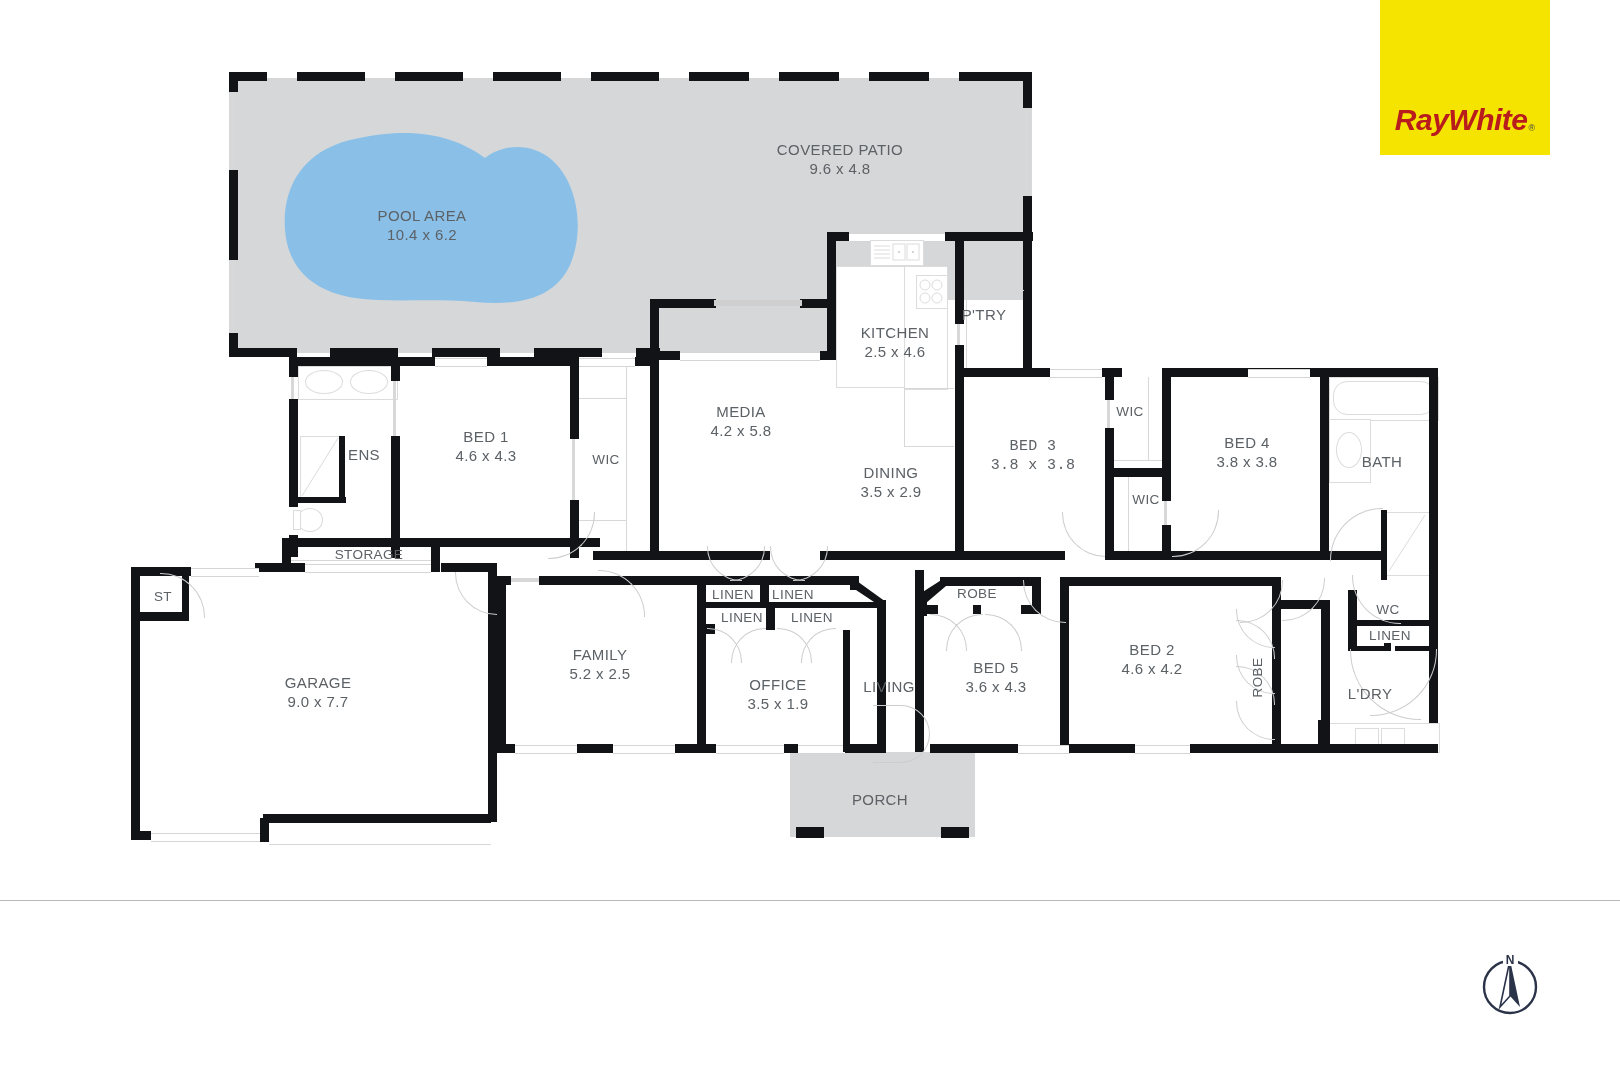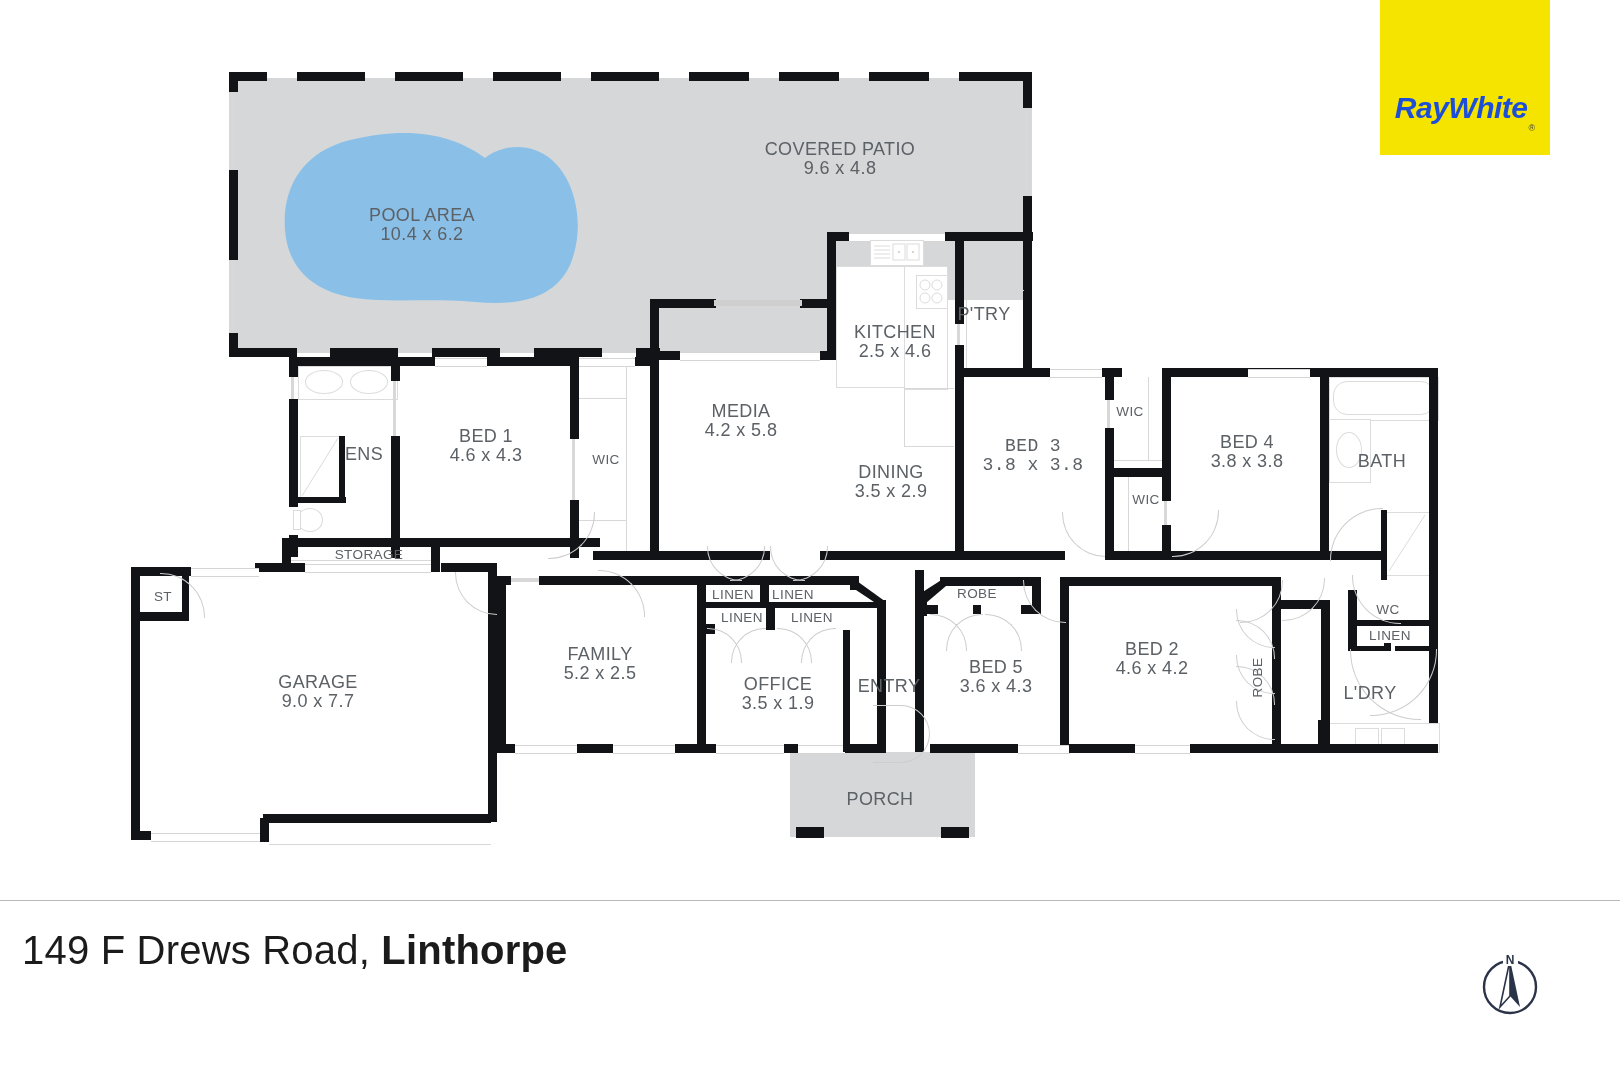--- a/index.html
+++ b/index.html
@@ -10,21 +10,21 @@
   
   .logo{position:absolute;display:flex;align-items:flex-end;justify-content:center;}
   .logo-text{font-weight:bold;font-style:italic;letter-spacing:-0.5px;}
 
   
   #plan{position:absolute;left:0;top:0;width:1620px;height:900px;}
   .fill{position:absolute;}
   .wall{position:absolute;background:#111316;}
   .thin{position:absolute;background:#d8d8d8;}
   .thin2{position:absolute;background:#cfcfcf;}
-  .lbl{position:absolute;color:#5c6166;font-size:18px;letter-spacing:.4px;text-align:center;white-space:nowrap;transform:translateX(-50%);}
+  .lbl{position:absolute;color:#5c6166;font-size:15px;letter-spacing:.4px;text-align:center;white-space:nowrap;transform:translateX(-50%);}
   .lbl .nm{display:block;line-height:19px;}
   .lbl .dim{display:block;line-height:19px;}
   .lbl.sm{font-size:13.5px;}
   .lbl.vert{transform:translateX(-50%) rotate(-90deg);transform-origin:center center;}
   .door{position:absolute;border:1px solid #cdcdcd;border-radius:50%;background:transparent;}
   .fixt{position:absolute;border:1px solid #dcdcdc;background:#fff;}
   .fixt-r{position:absolute;border:1px solid #dcdcdc;background:#fff;border-radius:50%;}
   .win{position:absolute;background:#ffffff;border-top:1px solid #d5d5d5;border-bottom:1px solid #d5d5d5;}
 
   
@@ -35,21 +35,21 @@
   #disc{position:absolute;left:22px;top:89px;width:880px;font-size:15.5px;line-height:21px;color:#949494;}
   #disc .b{font-weight:bold;color:#2b2b2b;}
   #compass{position:absolute;left:1478px;top:953px;width:64px;height:64px;}
 </style>
 </head>
 <body>
 
 <div id="page">
 
   <div class="logo" style="left:1380px;top:0px;width:170px;height:155px;background:#f5e400;">
-    <div class="logo-text" style="color:#1d4ed8;font-size:30px;margin-bottom:30px;">RayWhite</div>
+    <div class="logo-text" style="color:#b91c1c;font-size:30px;margin-bottom:18px;">RayWhite</div>
     <div style="color:#3d4045;font-size:9px;margin-bottom:22px;margin-left:1px;">®</div>
   </div>
 
   <div id="plan">
 
     <div class="fill" style="left:229px;top:78px;width:425px;height:275px;background:#d6d7d9;"></div>
     <div class="fill" style="left:654px;top:78px;width:378px;height:222px;background:#d6d7d9;"></div>
     <div class="fill" style="left:654px;top:300px;width:176px;height:55px;background:#d6d7d9;"></div>
     <div class="fill" style="left:790px;top:752px;width:185px;height:85px;background:#d6d7d9;"></div>
 
@@ -430,21 +430,21 @@
       <span class="nm">LINEN</span>
     </div>
     <div class="lbl sm" style="left:812px;top:608px;">
       <span class="nm">LINEN</span>
     </div>
     <div class="lbl" style="left:778px;top:675px;">
       <span class="nm">OFFICE</span>
         <span class="dim">3.5 x 1.9</span>
     </div>
     <div class="lbl" style="left:889px;top:677px;">
-      <span class="nm">ENTRY</span>
+      <span class="nm">LIVING</span>
     </div>
     <div class="lbl sm" style="left:977px;top:584px;">
       <span class="nm">ROBE</span>
     </div>
     <div class="lbl" style="left:996px;top:658px;">
       <span class="nm">BED 5</span>
         <span class="dim">3.6 x 4.3</span>
     </div>
     <div class="lbl" style="left:1152px;top:640px;">
       <span class="nm">BED 2</span>
@@ -462,24 +462,20 @@
     <div class="lbl" style="left:1370px;top:684px;">
       <span class="nm">L'DRY</span>
     </div>
     <div class="lbl" style="left:880px;top:790px;">
       <span class="nm">PORCH</span>
     </div>
   </div>
 
   <div id="footer">
     <div class="rule"></div>
-    <div id="addr">
-      <span>149 F Drews Road,</span>
-      <span class="b">Linthorpe</span>
-    </div>
   </div>
 
   <svg id="compass" viewBox="0 0 64 64">
     <circle cx="32" cy="34" r="26" fill="none" stroke="#2b3349" stroke-width="2.4"></circle>
     <polygon points="32,7 42,54 32,43" fill="#2b3349"></polygon>
     <polygon points="32,7 22,54 32,43" fill="#ffffff" stroke="#2b3349" stroke-width="1.6"></polygon>
     <rect x="25" y="0" width="15" height="13" fill="#ffffff"></rect>
     <text x="32" y="11" font-family="Liberation Sans, sans-serif" font-size="12" font-weight="bold" fill="#2b3349" text-anchor="middle">N</text>
   </svg>
 

